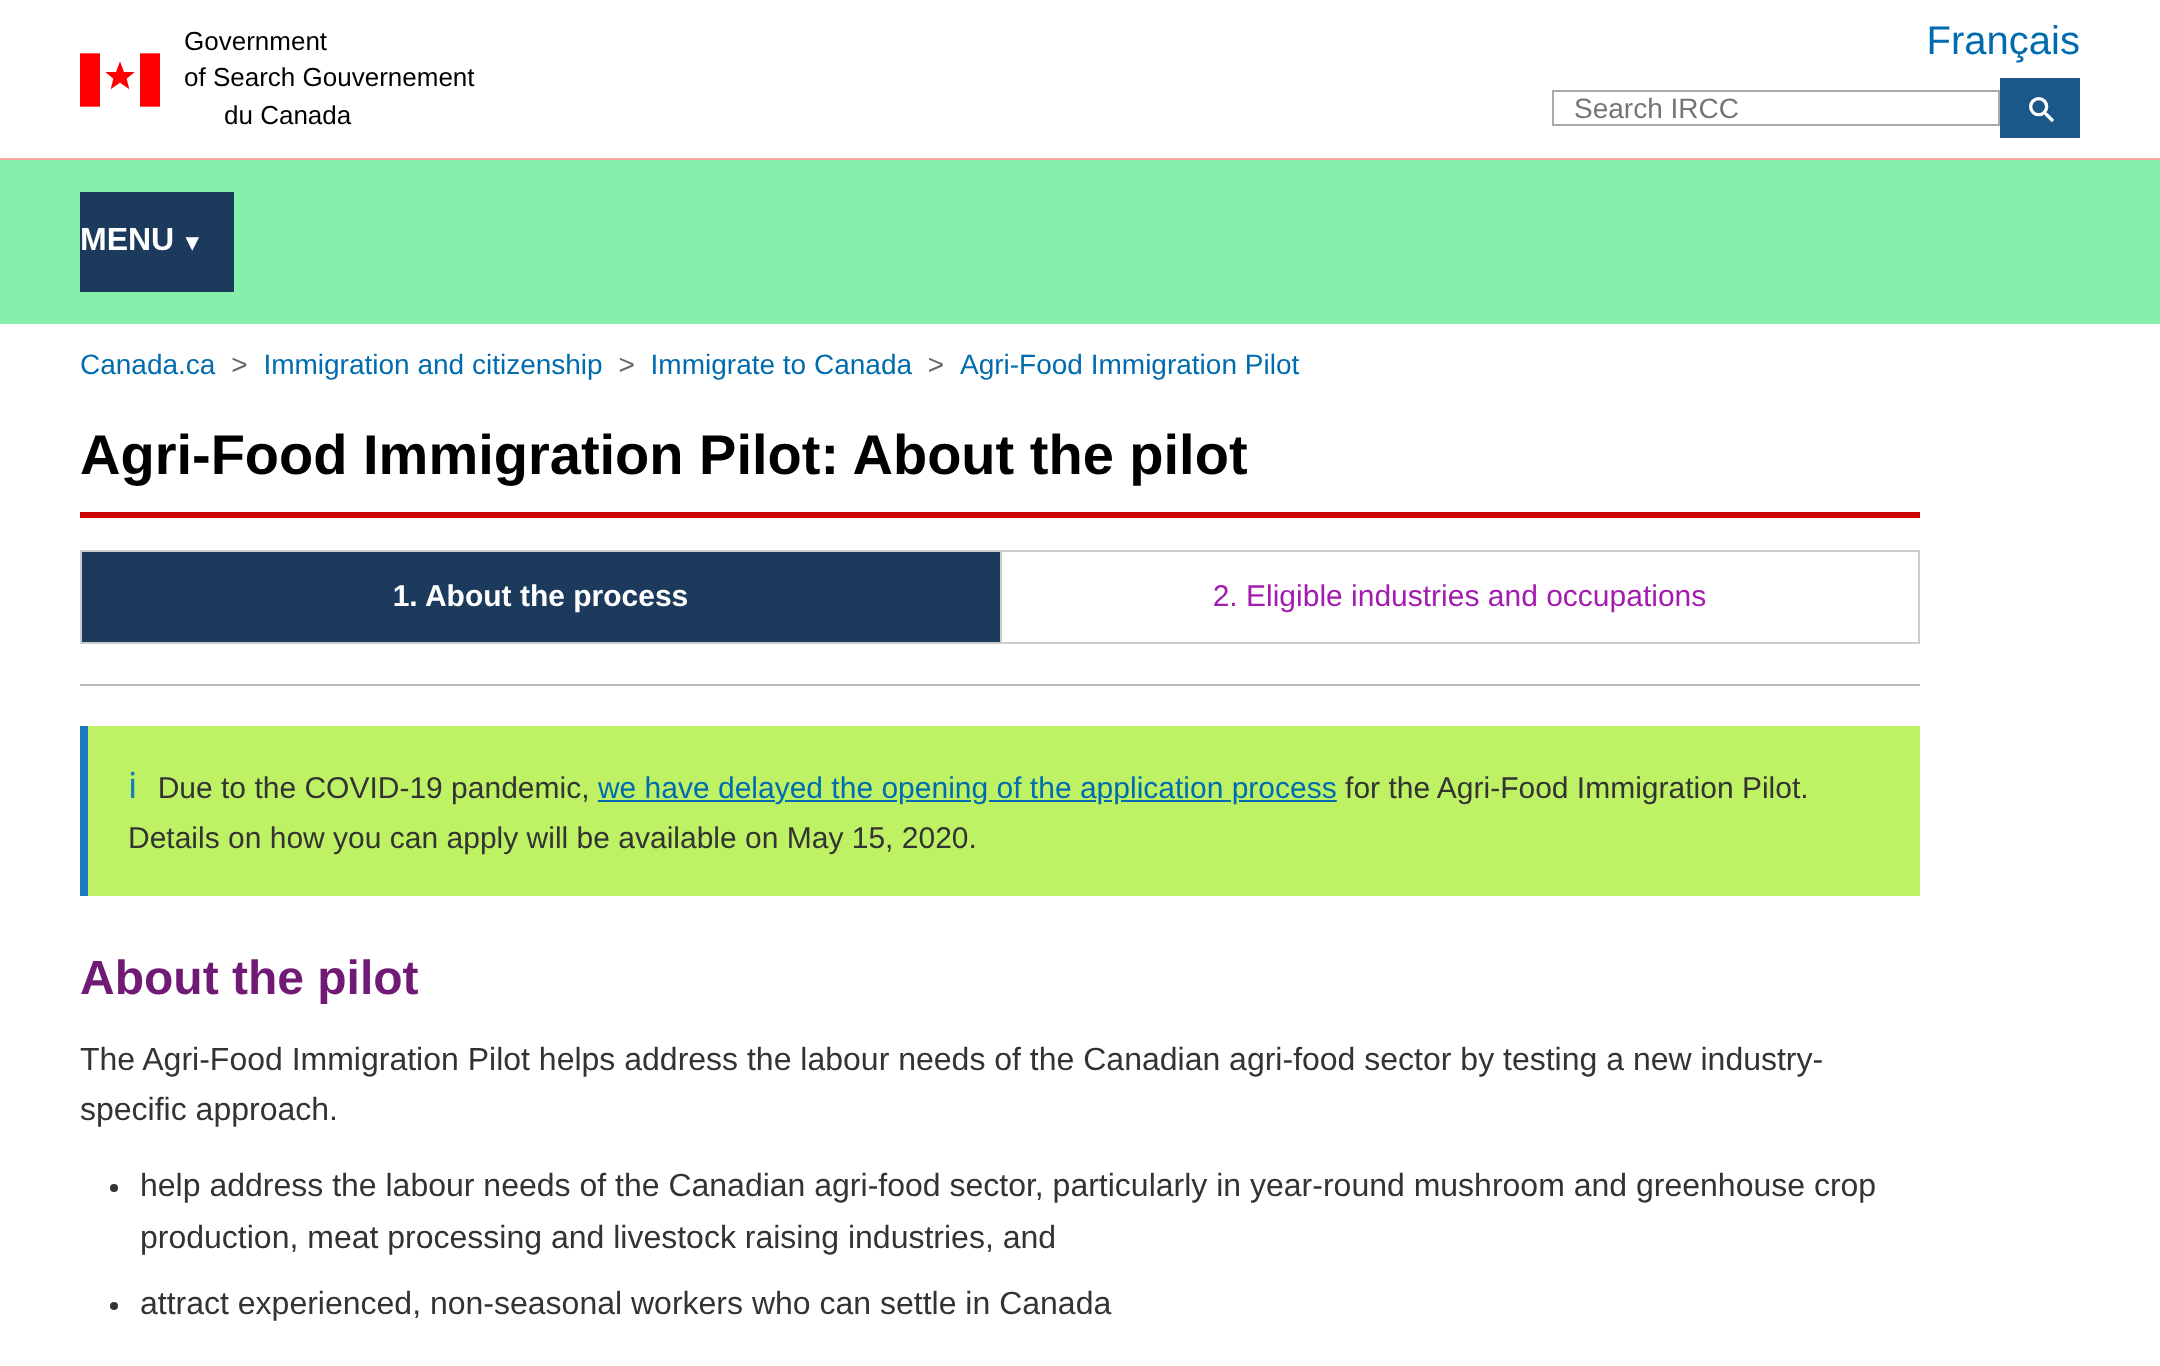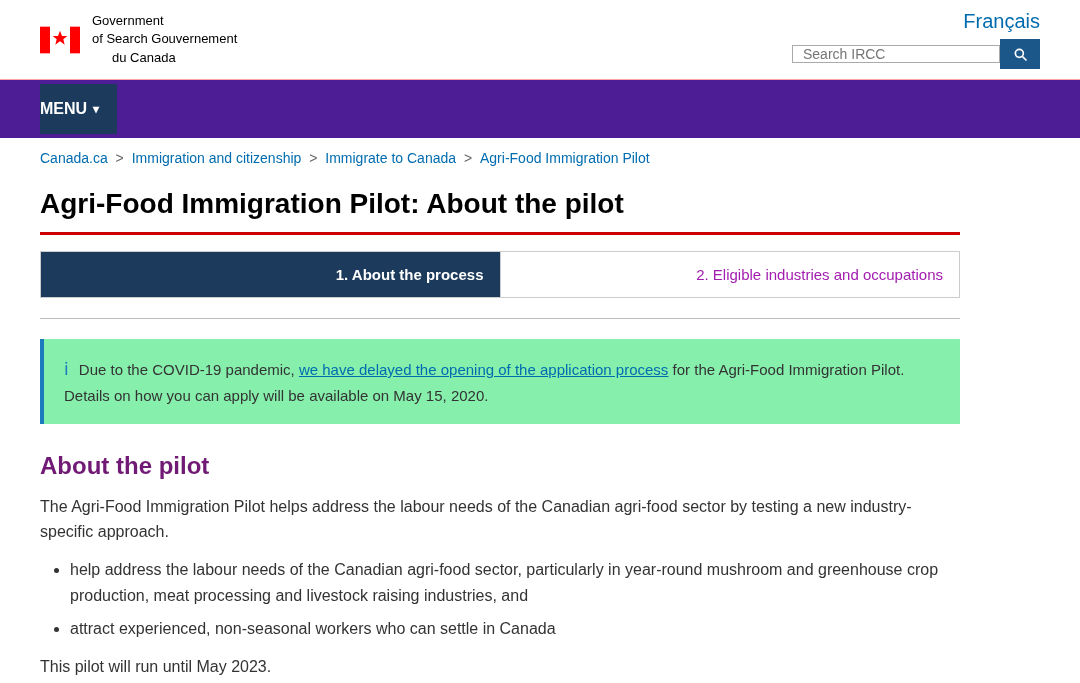--- a/index.html
+++ b/index.html
@@ -39,42 +39,42 @@
       font-size: 20px;
     }
     #search-form {
       display: flex;
       align-items: center;
     }
     #search-input {
       border: 1px solid #aaa;
       padding: 0 10px;
       font-size: 14px;
-      width: 208px;
+      width: 224px;
       outline: none;
     }
     #search-button {
       background: #1c578a;
       border: none;
       padding: 7px 12px;
       cursor: pointer;
       display: flex;
       align-items: center;
       justify-content: center;
     }
     #search-icon-svg {
       fill: #fff;
       width: 16px;
       height: 16px;
     }
 
     
     #nav-bar {
-      background: #4c1d95;
-      padding: 4px 40px;
+      background: #86efac;
+      padding: 16px 40px;
       display: flex;
       align-items: flex-start;
     }
     #menu-button {
       background: #1c3a5c;
       border: none;
       color: #fff;
       font-size: 16px;
       font-weight: bold;
       padding: 16px 18px 16px 0;
@@ -126,21 +126,21 @@
       display: flex;
       border: 1px solid #ccc;
       margin-bottom: 20px;
     }
     .tab {
       flex: 1;
       padding: 14px 16px;
       cursor: pointer;
       border-right: 1px solid #ccc;
       font-size: 15px;
-      text-align: right;
+      text-align: center;
     }
     .tab:last-child { border-right: none; }
     .tab.active {
       background: #1c3a5c;
       color: #fff;
       font-weight: bold;
     }
     .tab.inactive {
       background: #fff;
       color: #a21caf;
@@ -148,21 +148,21 @@
 
     
     #tabs-separator {
       border: none;
       border-top: 1px solid #bbb;
       margin-bottom: 20px;
     }
 
     
     #info-box {
-      background: #86efac;
+      background: #bef264;
       border-left: 4px solid #1c7abf;
       padding: 16px 20px;
       margin-bottom: 28px;
       font-size: 15px;
       line-height: 1.6;
     }
     #info-box .info-icon {
       color: #1c7abf;
       font-size: 18px;
       margin-right: 6px;

